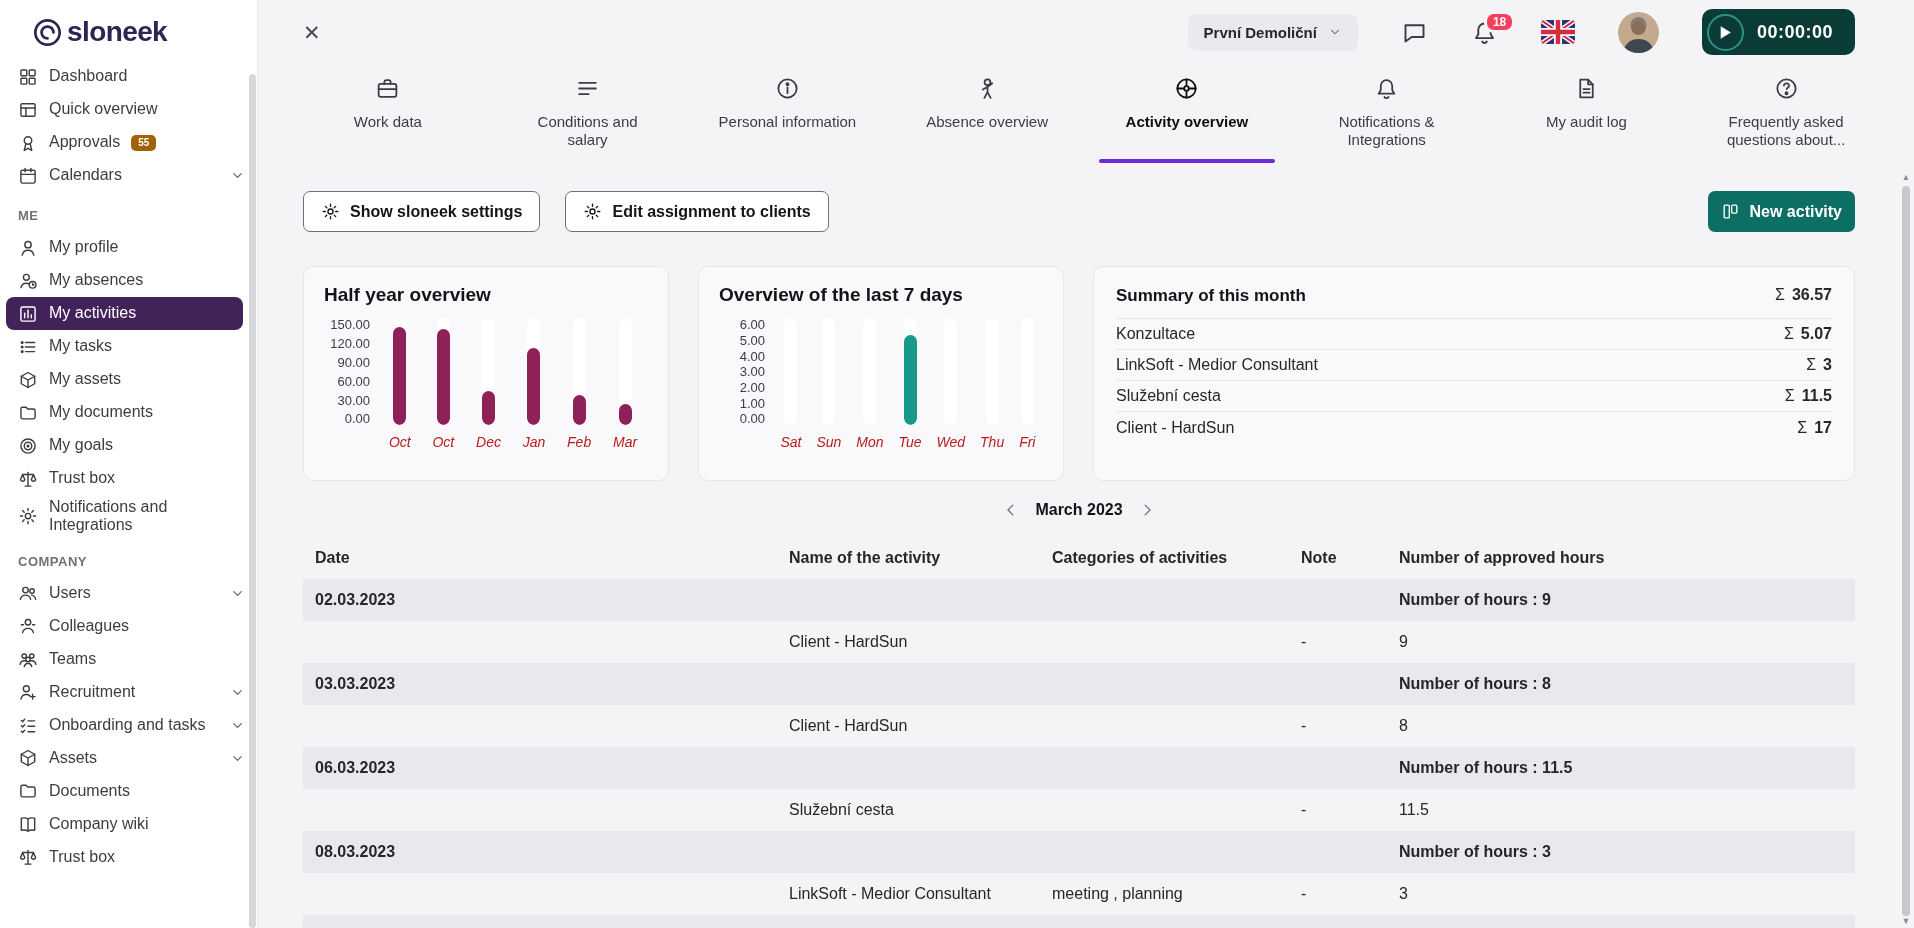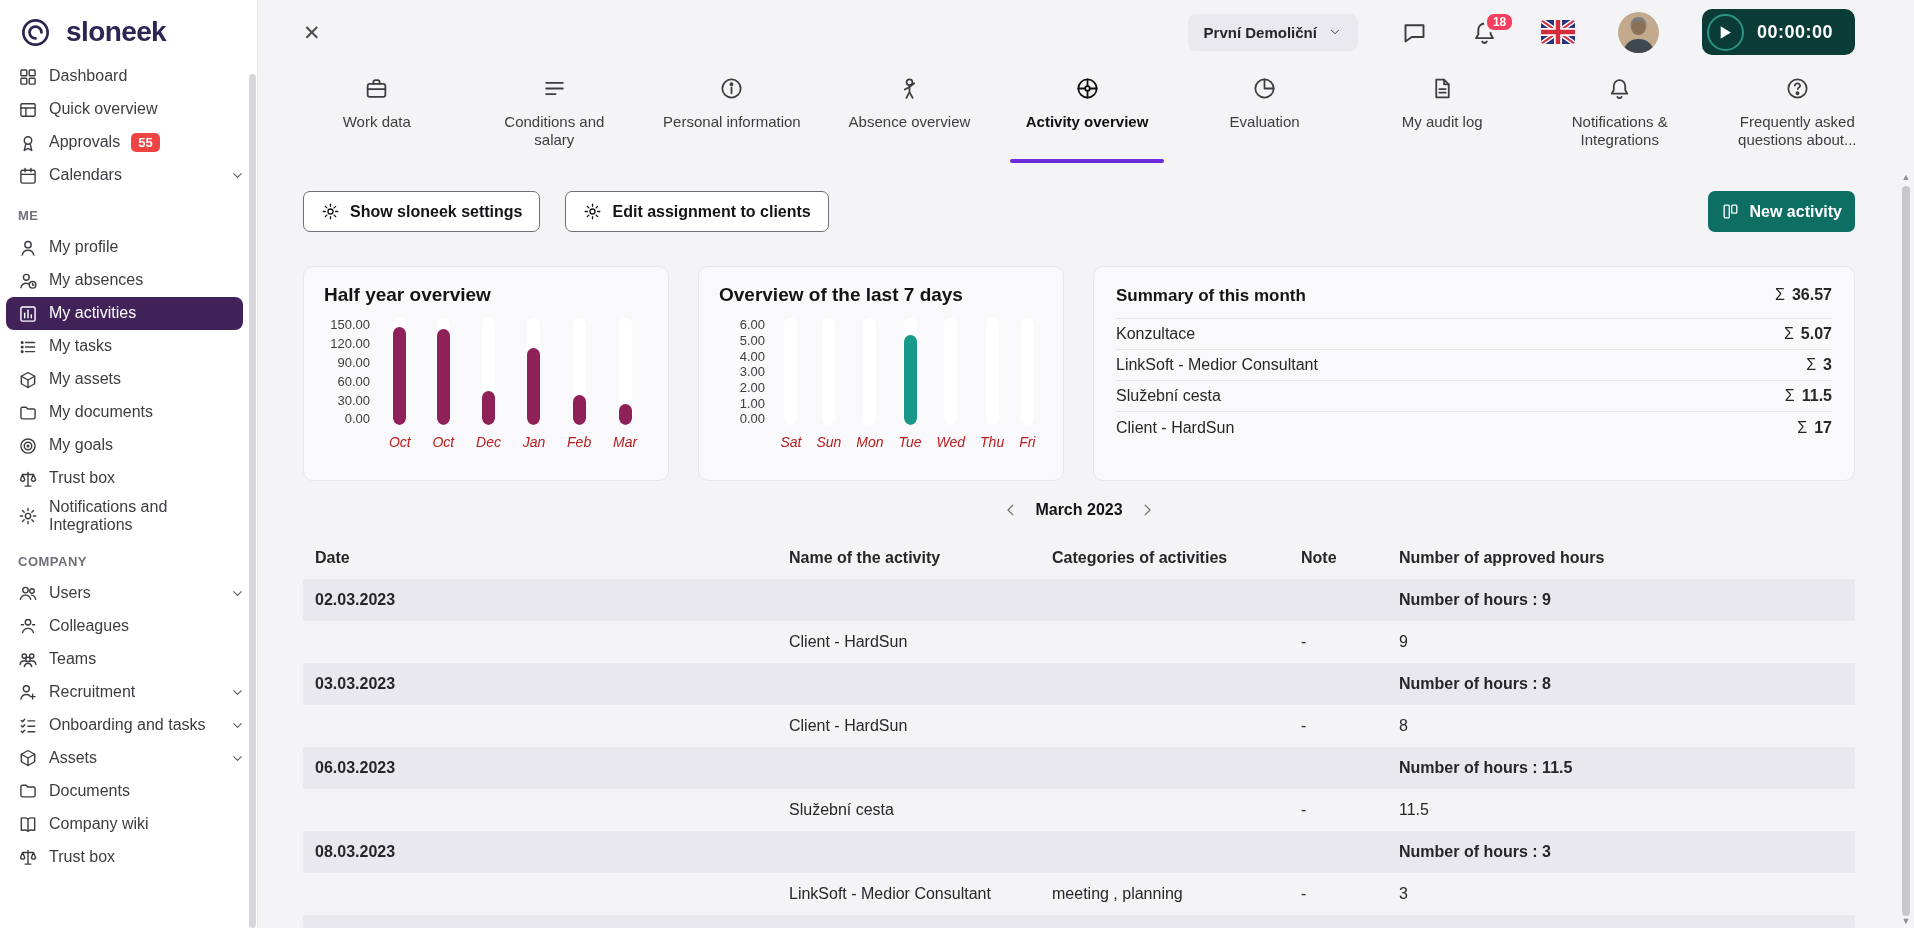--- a/index.html
+++ b/index.html
@@ -2,30 +2,30 @@
 <html><head>
 <meta charset="utf-8">
 <style>
 *{box-sizing:border-box;margin:0;padding:0;}
 html,body{width:1914px;height:928px;}
 body{background:#f4f4f6;font-family:"Liberation Sans","DejaVu Sans",sans-serif;color:#27272a;overflow:hidden;}
 button{font-family:inherit;}
 .app{display:flex;width:100%;height:100%;}
 
 .sidebar{width:258px;min-width:258px;background:#fff;border-right:1px solid #eaeaee;position:relative;overflow:hidden;}
-.logo{display:flex;align-items:center;gap:15px;padding:16px 16px 12px 20px;cursor:pointer;}
+.logo{display:flex;align-items:center;gap:4px;padding:16px 16px 12px 32px;cursor:pointer;}
 .logo-mark{display:flex;}
 .logo-mark svg{width:31px;height:31px;}
 .logo-text{font-size:28px;font-weight:700;color:#2e2553;letter-spacing:-0.6px;}
 .nav-heading{padding:16px 18px 8px;font-size:13px;font-weight:700;color:#70707a;letter-spacing:.5px;}
 .nav-item{display:flex;align-items:center;gap:11px;min-height:33px;padding:3px 12px 3px 18px;font-size:16px;color:#3c3c43;cursor:pointer;line-height:1.15;}
 .nav-ic{display:flex;flex:0 0 20px;}
 .nav-ic svg{width:20px;height:20px;}
 .nav-item.active{background:#41235a;color:#fff;border-radius:8px;margin:0 14px 0 6px;padding-left:12px;}
-.nav-badge{background:#ef4444;color:#fff;font-size:13px;font-weight:700;border-radius:5px;padding:2px 7px;line-height:1.2;}
+.nav-badge{background:#a16207;color:#fff;font-size:10px;font-weight:700;border-radius:5px;padding:2px 7px;line-height:1.2;}
 .nav-chev{margin-left:auto;display:flex;color:#5a5a63;}
 .nav-chev svg{width:15px;height:15px;}
 .sb-scroll{position:absolute;top:74px;bottom:0;right:1px;width:7px;background:#d7d7db;border-radius:4px;}
 
 .main{flex:1;position:relative;height:100%;}
 .topbar{height:64px;display:flex;align-items:center;padding:0 59px 0 45px;}
 .close-btn{background:none;border:none;font-size:21px;color:#4b4b52;cursor:pointer;line-height:1;}
 .topbar-right{margin-left:auto;display:flex;align-items:center;gap:43px;}
 .company-pill{display:flex;align-items:center;gap:11px;background:#eaeaee;border-radius:8px;padding:10px 16px;font-size:15px;font-weight:700;cursor:pointer;}
 .company-pill svg{width:14px;height:14px;color:#3c3c43;}
@@ -458,40 +458,33 @@
         <div class="tab active">
           <span class="tab-ic"><svg viewBox="0 0 24 24" fill="none" stroke="currentColor" stroke-width="1.7" stroke-linecap="round" stroke-linejoin="round">
               <circle cx="12" cy="12" r="8.8"></circle>
               <circle cx="12" cy="12" r="2.2"></circle>
               <path d="M12 3.2v6.6M12 14.2v6.6M3.2 12h6.6M14.2 12h6.6"></path>
             </svg></span>
           <span class="tab-label">Activity overview</span>
         </div>
         <div class="tab">
           <span class="tab-ic"><svg viewBox="0 0 24 24" fill="none" stroke="currentColor" stroke-width="1.7" stroke-linecap="round" stroke-linejoin="round">
-              <circle cx="12" cy="12" r="8.8"></circle>
-              <path d="M12 3.2V12h8.8"></path>
+              <path d="M12 4a5.5 5.5 0 0 1 5.5 5.5v4l2 3.5h-15l2-3.5v-4A5.5 5.5 0 0 1 12 4z"></path>
+              <path d="M10 20a2.2 2.2 0 0 0 4 0"></path>
             </svg></span>
-          <span class="tab-label">Evaluation</span>
+          <span class="tab-label">Notifications &amp; Integrations</span>
         </div>
         <div class="tab">
           <span class="tab-ic"><svg viewBox="0 0 24 24" fill="none" stroke="currentColor" stroke-width="1.7" stroke-linecap="round" stroke-linejoin="round">
               <path d="M6 3.5h7.5L18 8v12.5H6z"></path>
               <path d="M13.5 3.5V8H18"></path>
               <line x1="9" y1="12.5" x2="15" y2="12.5"></line>
               <line x1="9" y1="16" x2="15" y2="16"></line>
             </svg></span>
           <span class="tab-label">My audit log</span>
-        </div>
-        <div class="tab">
-          <span class="tab-ic"><svg viewBox="0 0 24 24" fill="none" stroke="currentColor" stroke-width="1.7" stroke-linecap="round" stroke-linejoin="round">
-              <path d="M12 4a5.5 5.5 0 0 1 5.5 5.5v4l2 3.5h-15l2-3.5v-4A5.5 5.5 0 0 1 12 4z"></path>
-              <path d="M10 20a2.2 2.2 0 0 0 4 0"></path>
-            </svg></span>
-          <span class="tab-label">Notifications &amp; Integrations</span>
         </div>
         <div class="tab">
           <span class="tab-ic"><svg viewBox="0 0 24 24" fill="none" stroke="currentColor" stroke-width="1.7" stroke-linecap="round" stroke-linejoin="round">
               <circle cx="12" cy="12" r="8.8"></circle>
               <path d="M9.5 9.3a2.5 2.5 0 1 1 5 .4c-.4 1.1-1.9 1.5-2.3 2.8"></path>
               <circle cx="12" cy="16.6" r="1" fill="currentColor"></circle>
             </svg></span>
           <span class="tab-label">Frequently asked questions about...</span>
         </div>
       </div>

